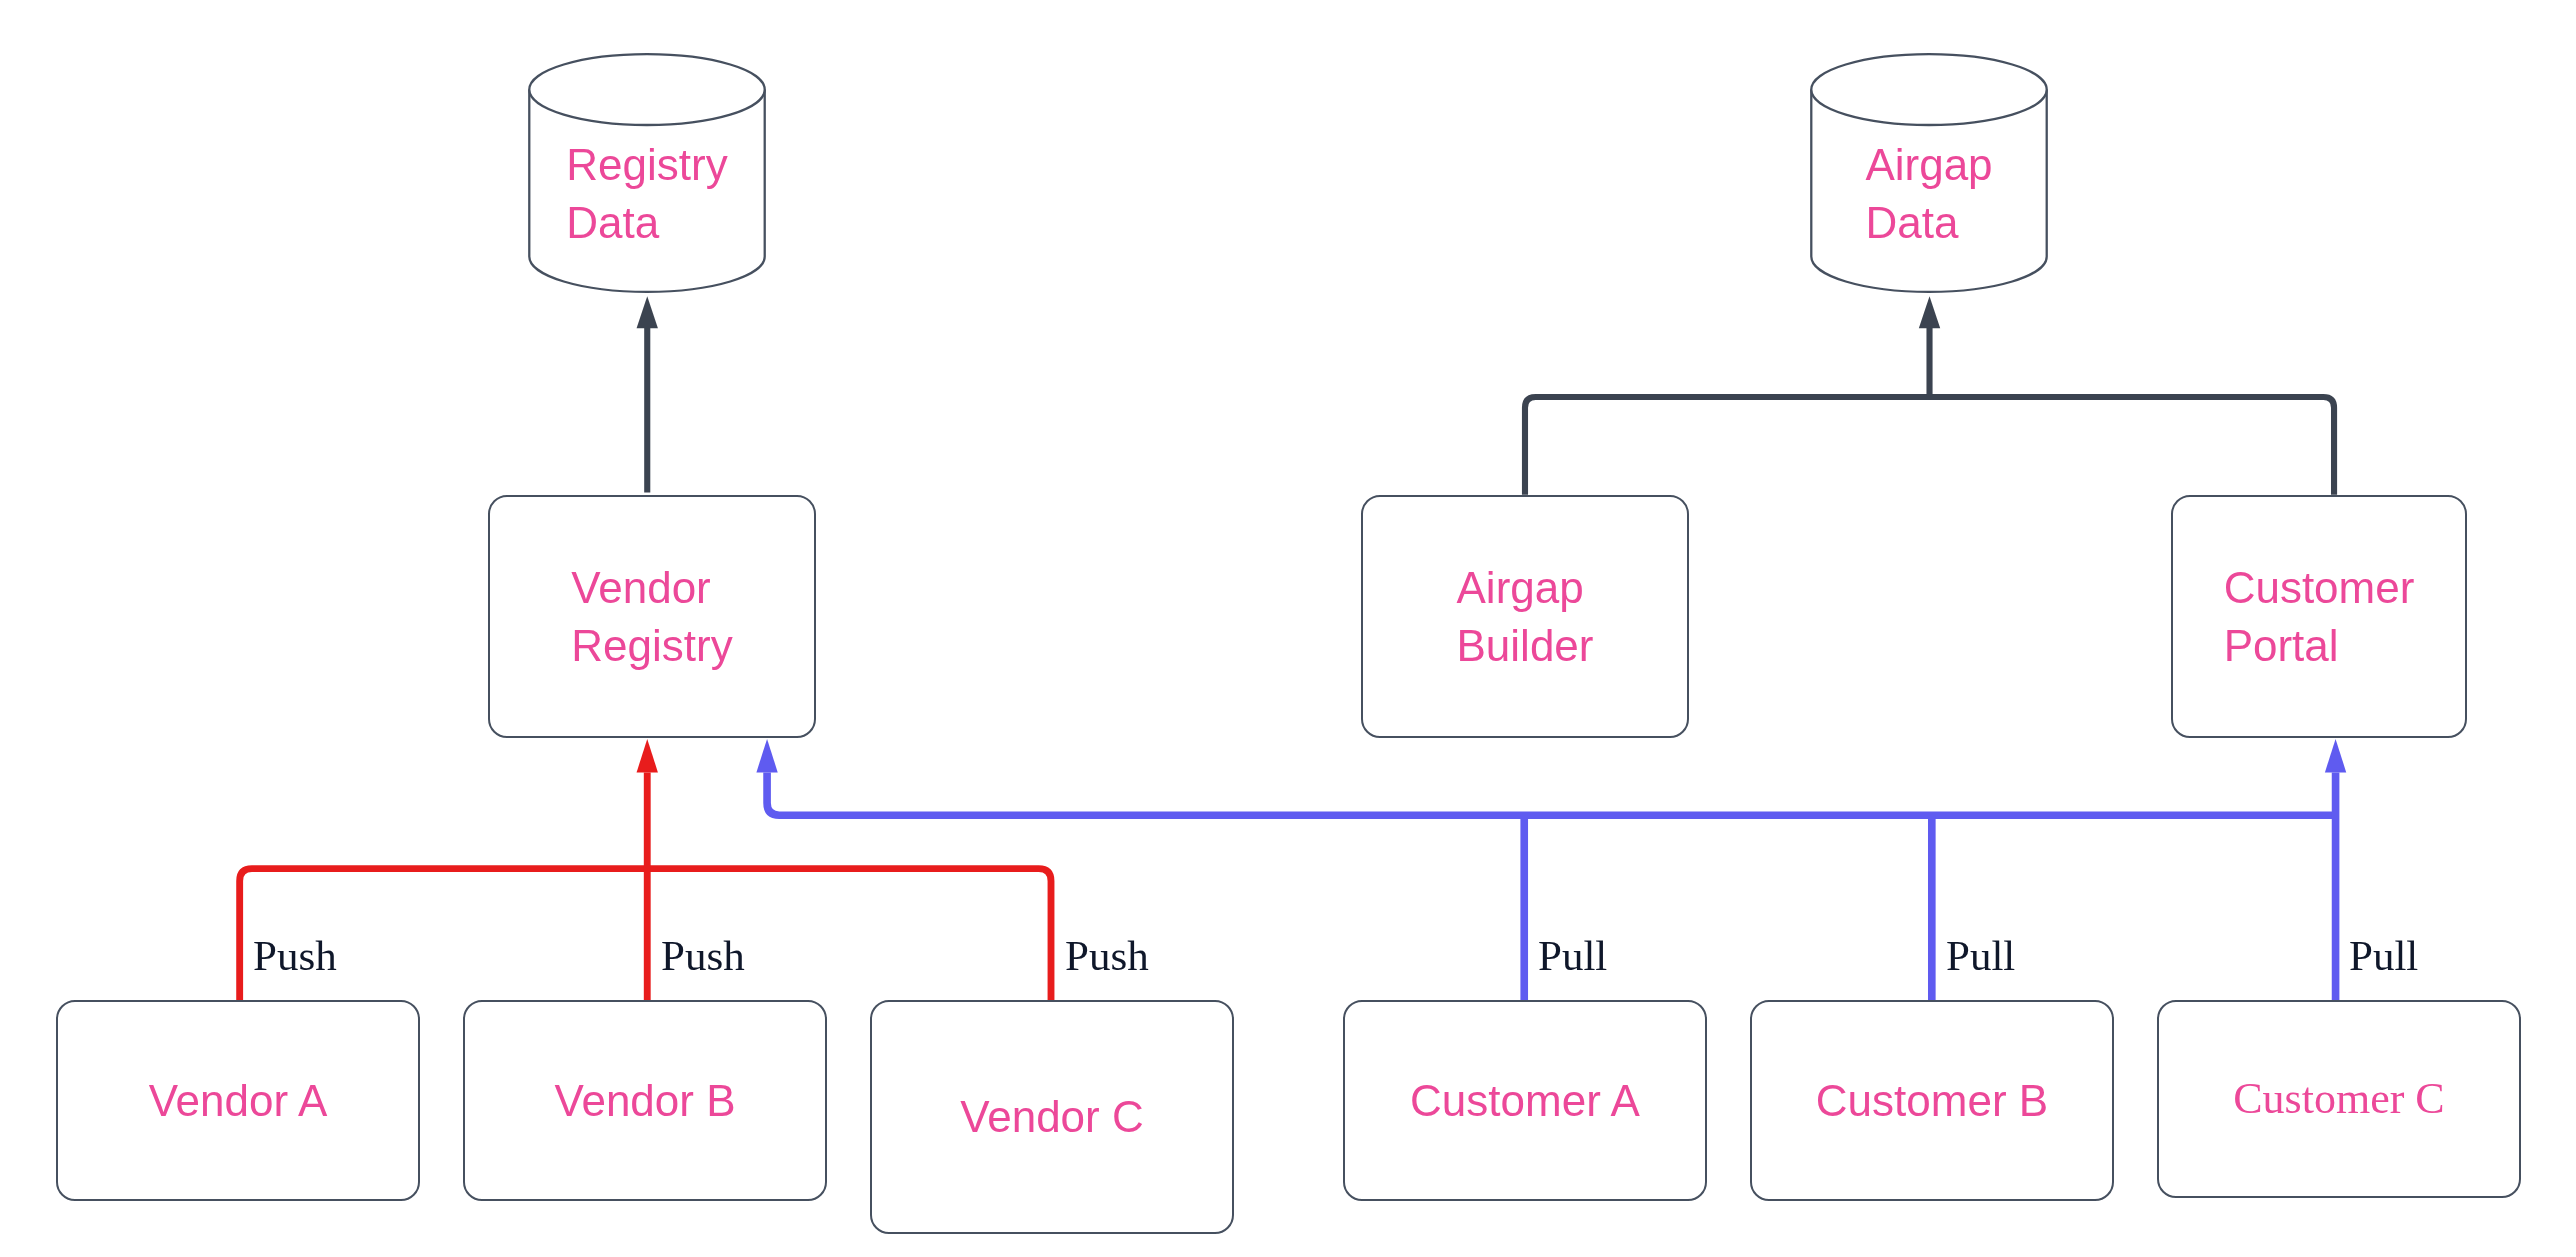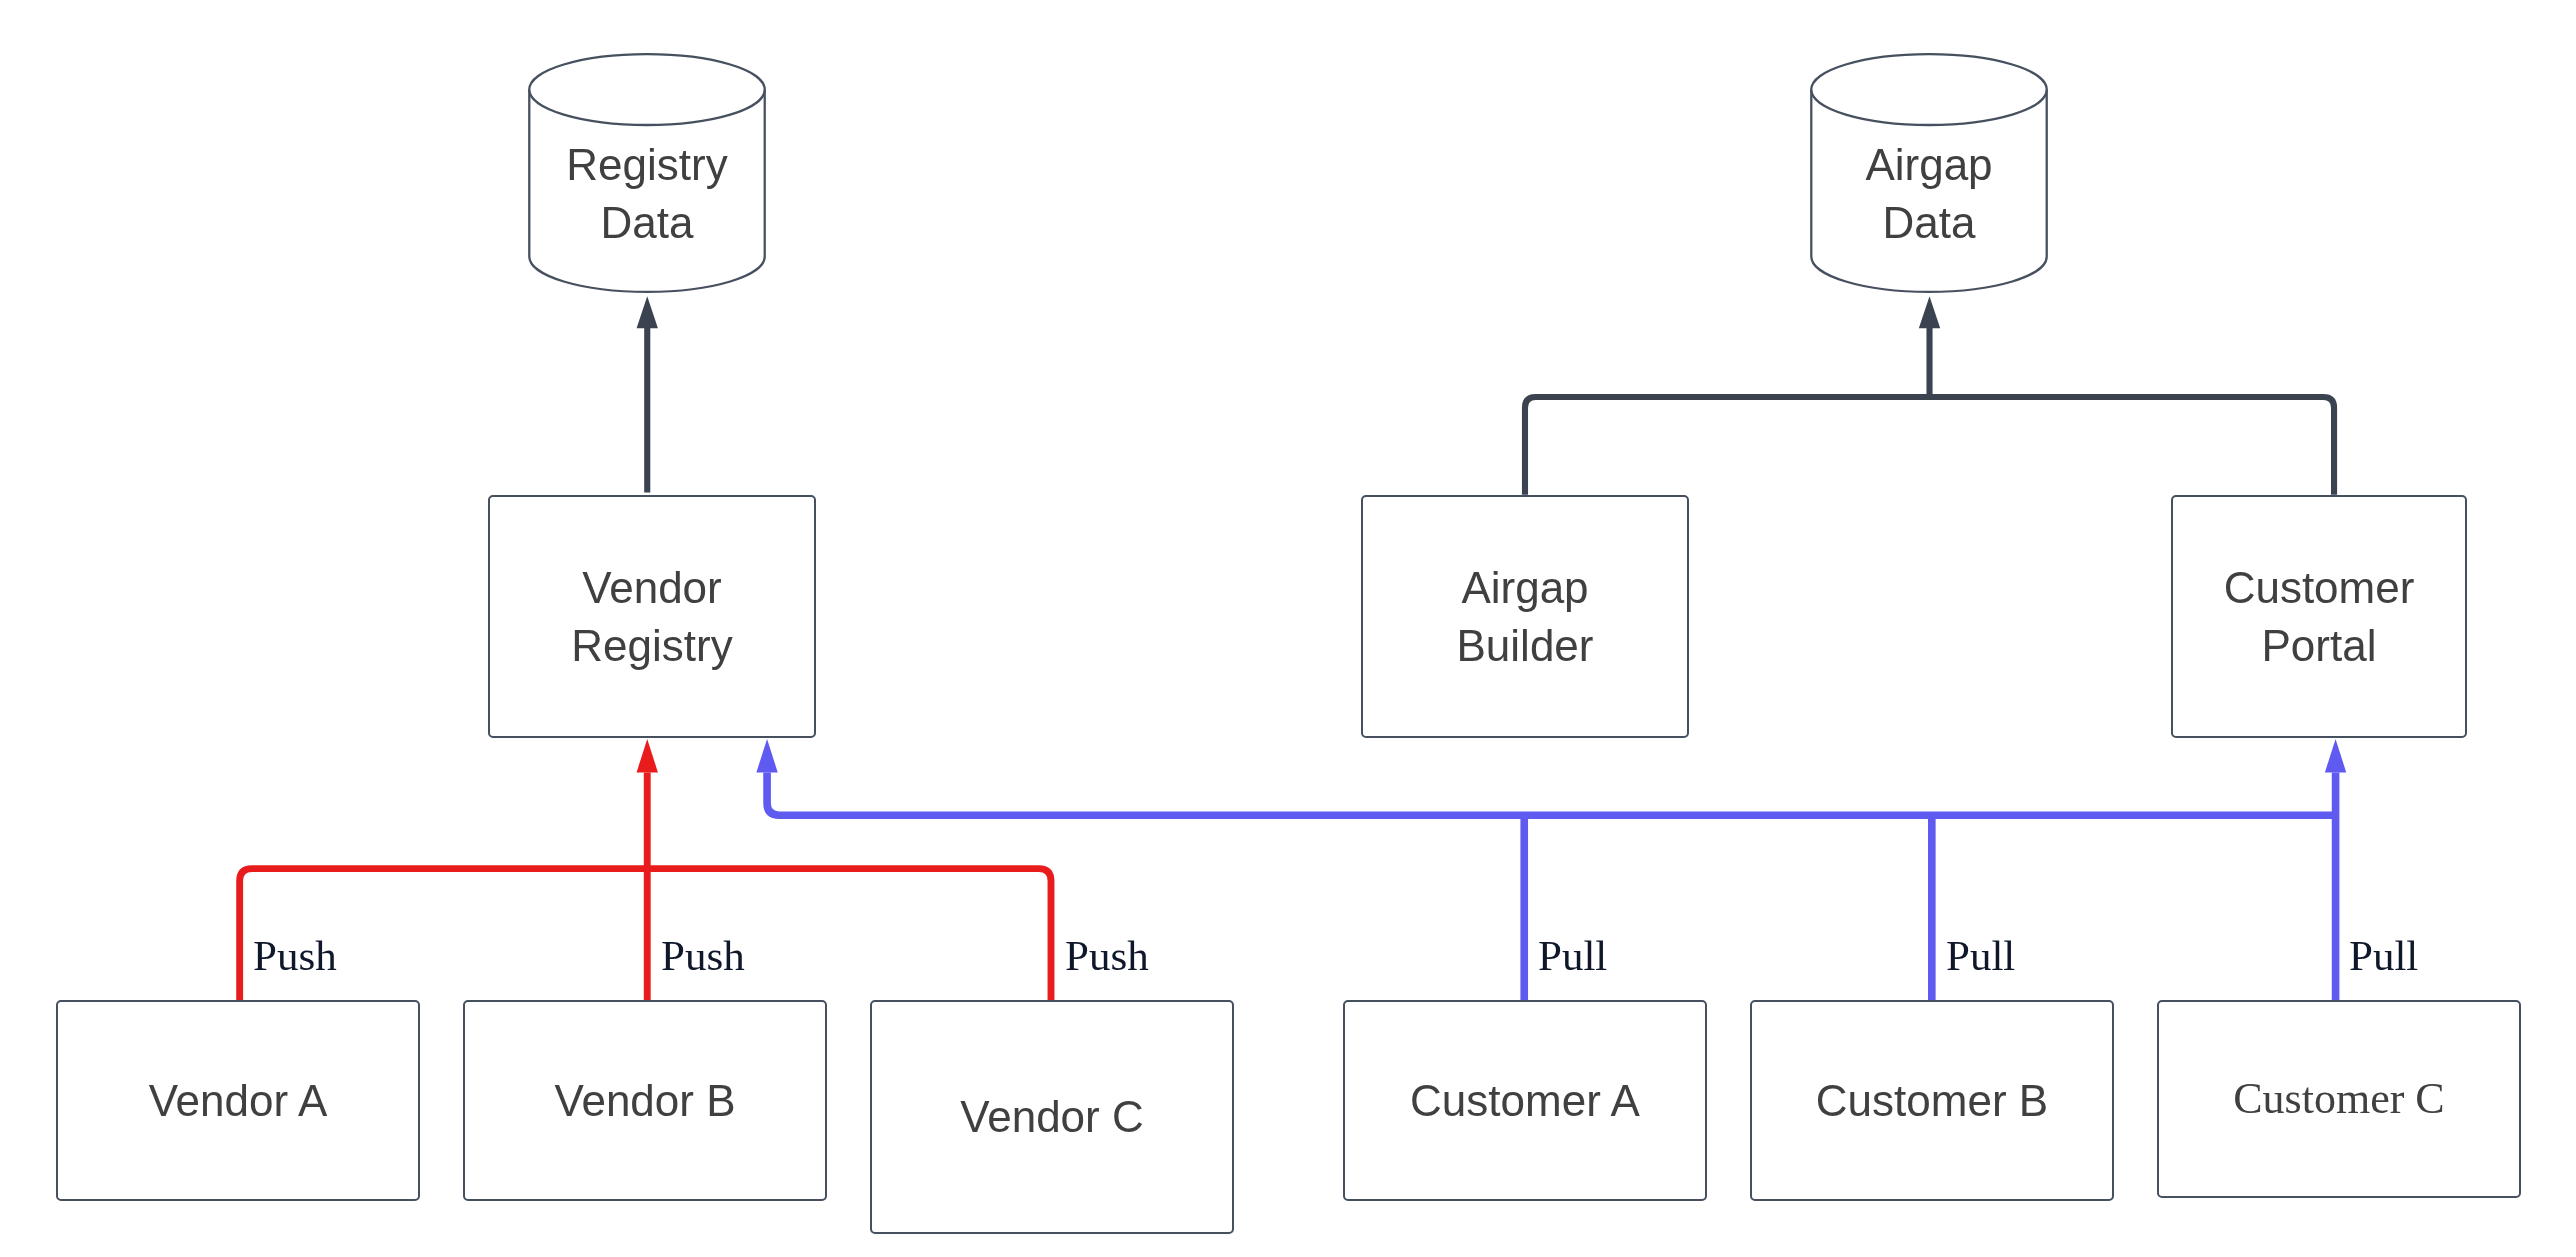--- a/index.html
+++ b/index.html
@@ -22,29 +22,28 @@
     left: 0; top: 0;
     width: 2576px;
     height: 1258px;
   }
   .node {
     position: absolute;
     box-sizing: border-box;
     display: flex;
     align-items: center;
     justify-content: center;
-    text-align: center;
-    color: #404040;
+    color: #ec4899;
     font-size: 44px;
     line-height: 58px;
     background: #ffffff;
   }
   .node.box {
     border: 2.3px solid #46505f;
-    border-radius: 5px;
+    border-radius: 19px;
   }
   .node.db {
     background: transparent;
   }
   .node.db svg {
     position: absolute;
     left: 0; top: 0;
   }
   .node.db .label {
     padding-top: 42px;

